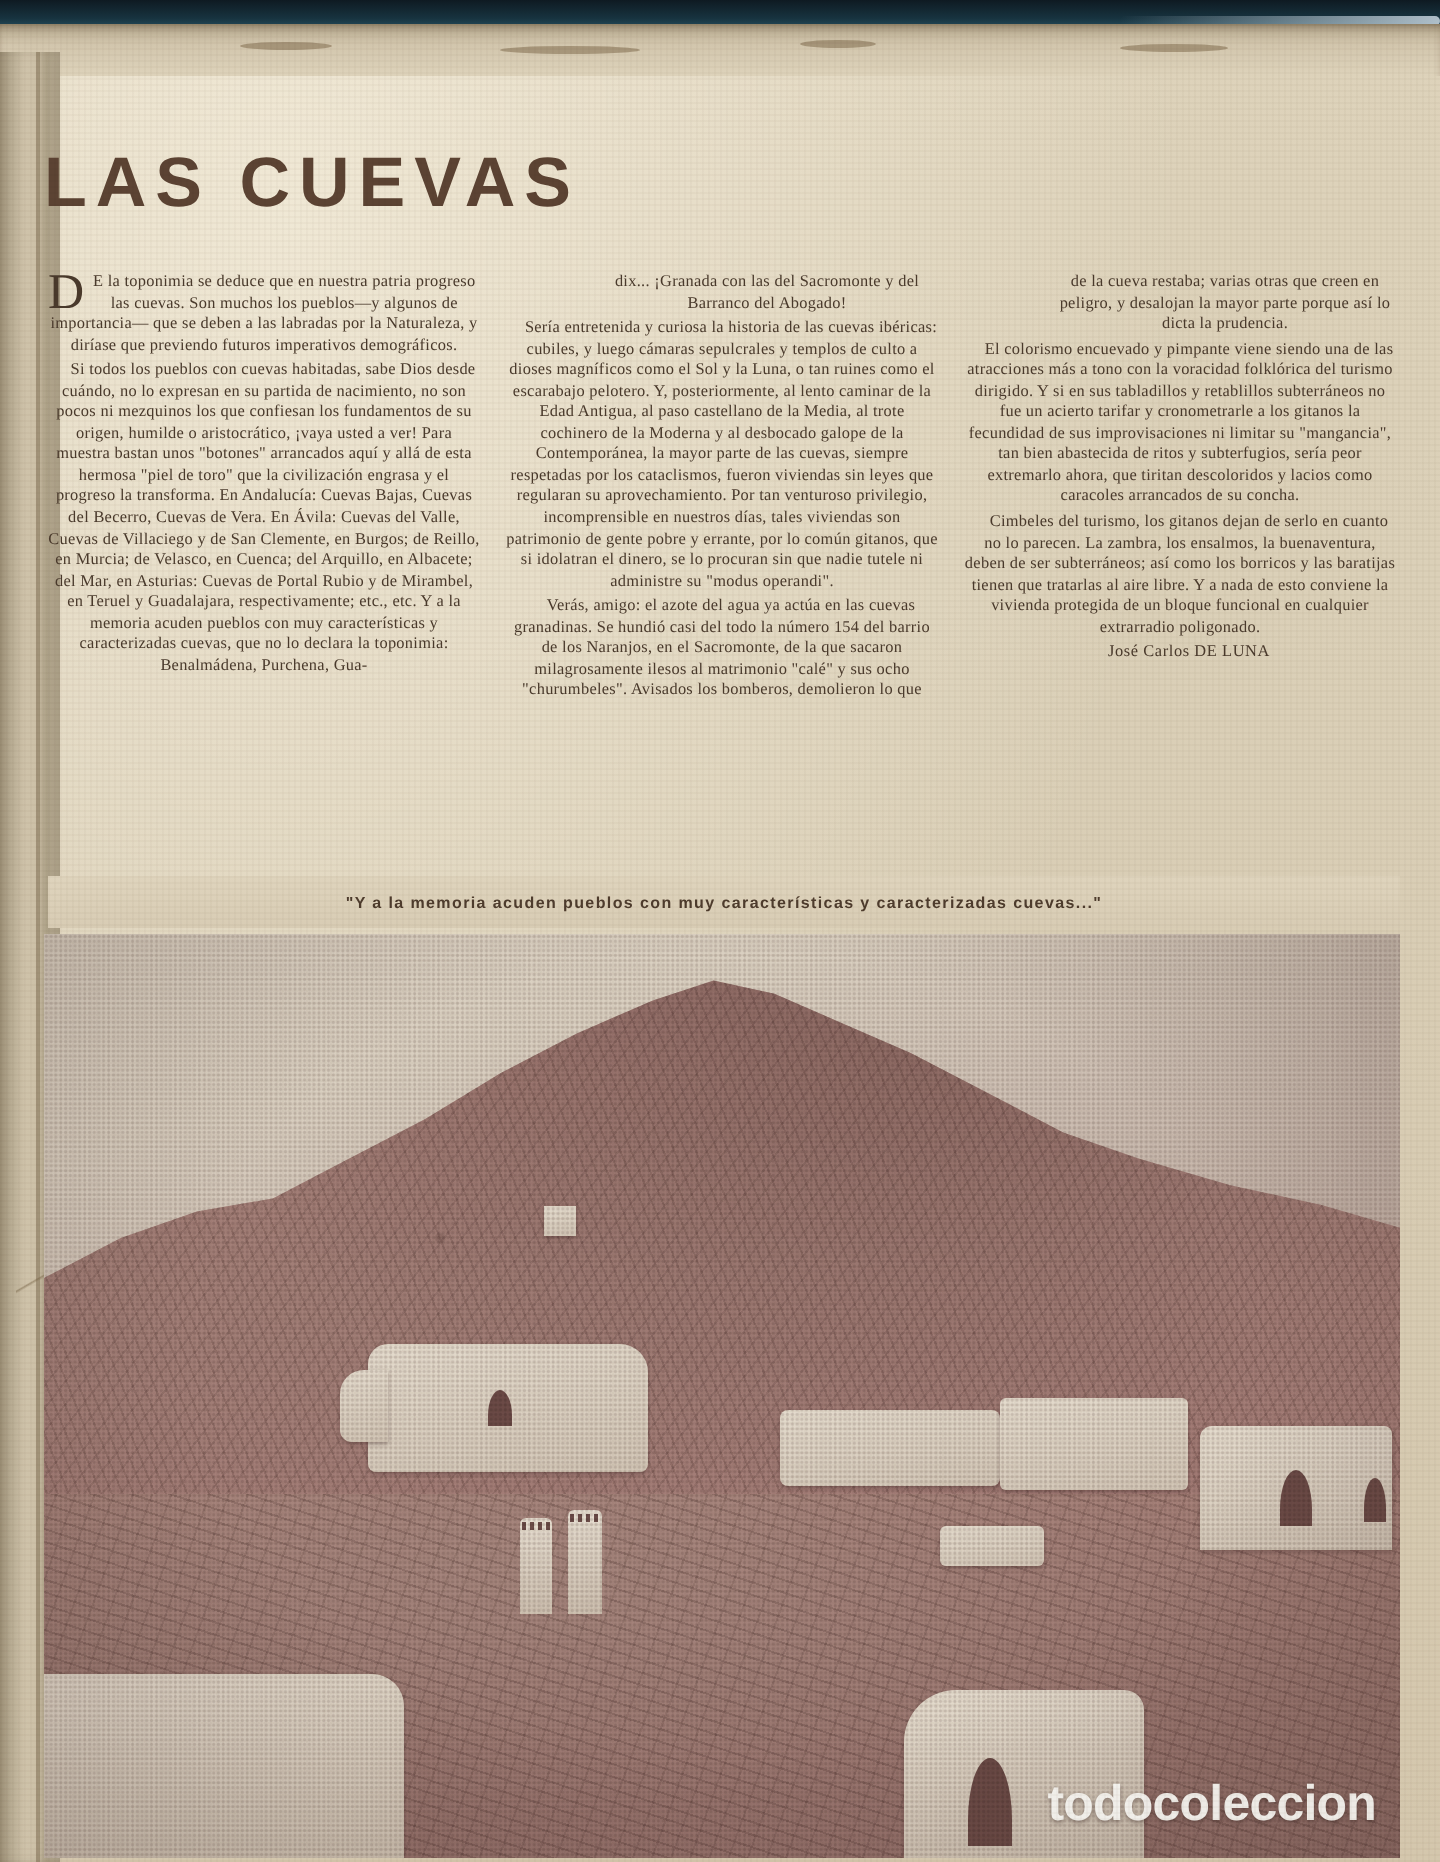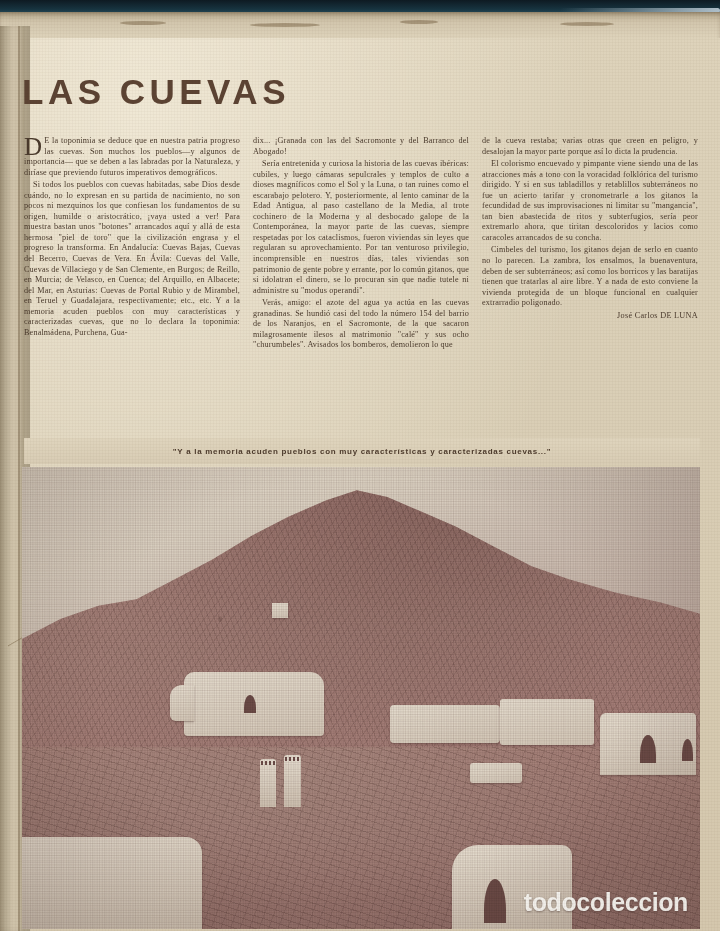--- a/index.html
+++ b/index.html
@@ -113,23 +113,23 @@
     width: 216px;
     font-size: 8.2px;
     line-height: 10.55px;
     color: #4a3a2c;
     text-align: justify;
     text-justify: inter-word;
     font-family: "Liberation Serif", serif;
     letter-spacing: .15px;
     overflow: hidden;
   }
-  .col p { margin: 0 0 2px 0; text-indent: 9px; }
+  .col p { margin: 0 0 2px 0; text-indent: 9px; text-align: center; }
   .col p.first { text-indent: 0; }
-  .col p.noind { text-indent: 0; }
+  .col p.noind { text-indent: 0; margin-left: 45px; }
   .dropcap {
     float: left;
     font-size: 25px;
     line-height: 19px;
     padding: 1px 2px 0 0;
     font-family: "Liberation Serif", serif;
     color: #4a3a2c;
   }
   .byline {
     margin-top: 3px;

